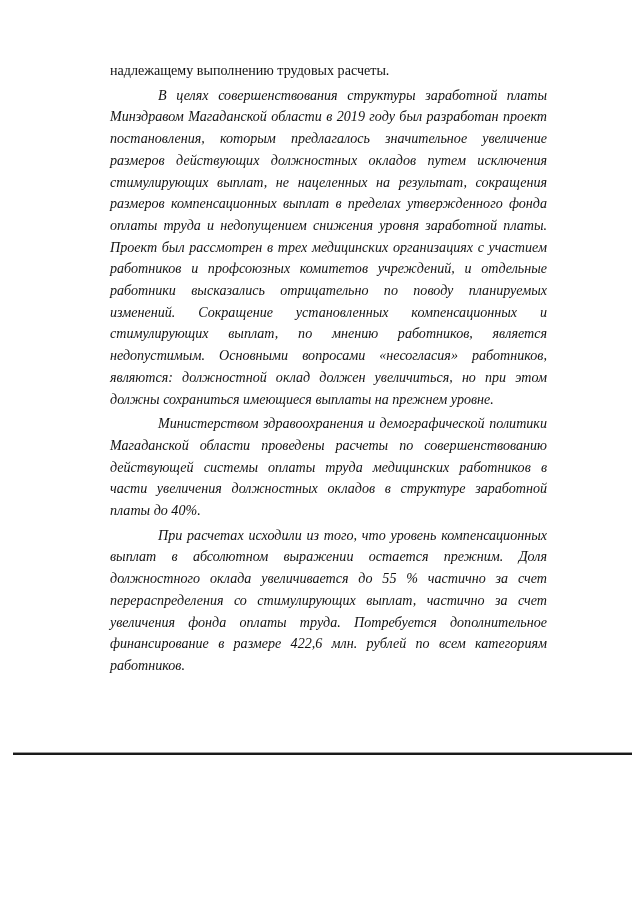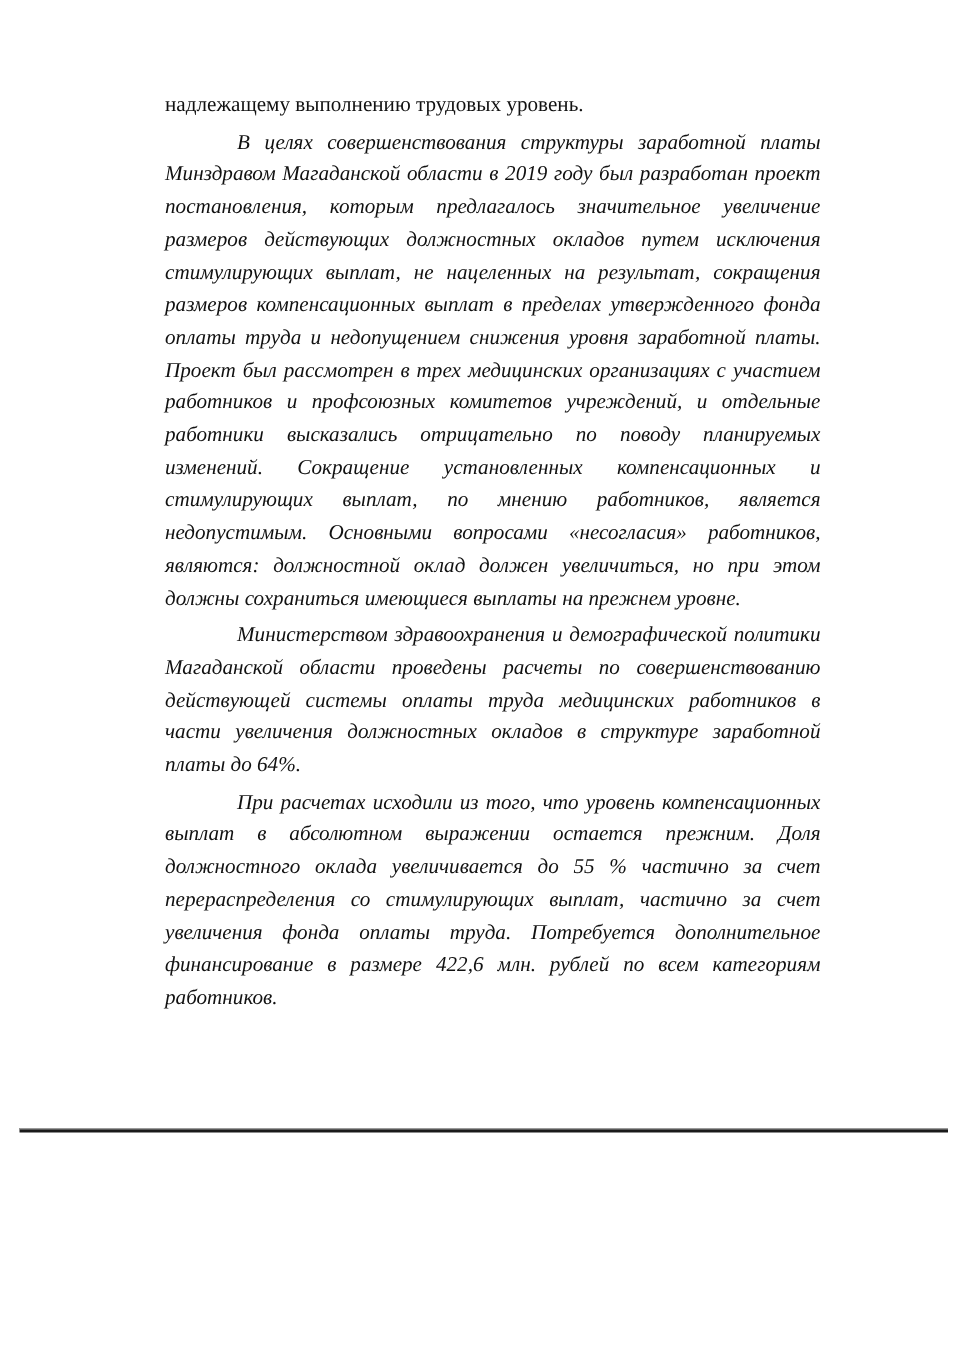--- a/index.html
+++ b/index.html
@@ -43,19 +43,19 @@
     width: 619px;
     height: 2px;
     background: #1a1a1a;
     border-top: 1px solid #9a9a9a;
   }
 </style>
 </head>
 <body>
 
 <div class="page">
-  <p class="para continued">надлежащему выполнению трудовых уровень.</p>
+  <p class="para continued">надлежащему выполнению трудовых расчеты.</p>
   <p class="para">В целях совершенствования структуры заработной платы Минздравом Магаданской области в 2019 году был разработан проект постановления, которым предлагалось значительное увеличение размеров действующих должностных окладов путем исключения стимулирующих выплат, не нацеленных на результат, сокращения размеров компенсационных выплат в пределах утвержденного фонда оплаты труда и недопущением снижения уровня заработной платы. Проект был рассмотрен в трех медицинских организациях с участием работников и профсоюзных комитетов учреждений, и отдельные работники высказались отрицательно по поводу планируемых изменений. Сокращение установленных компенсационных и стимулирующих выплат, по мнению работников, является недопустимым. Основными вопросами «несогласия» работников, являются: должностной оклад должен увеличиться, но при этом должны сохраниться имеющиеся выплаты на прежнем уровне.</p>
-  <p class="para">Министерством здравоохранения и демографической политики Магаданской области проведены расчеты по совершенствованию действующей системы оплаты труда медицинских работников в части увеличения должностных окладов в структуре заработной платы до 64%.</p>
+  <p class="para">Министерством здравоохранения и демографической политики Магаданской области проведены расчеты по совершенствованию действующей системы оплаты труда медицинских работников в части увеличения должностных окладов в структуре заработной платы до 40%.</p>
   <p class="para">При расчетах исходили из того, что уровень компенсационных выплат в абсолютном выражении остается прежним. Доля должностного оклада увеличивается до 55 % частично за счет перераспределения со стимулирующих выплат, частично за счет увеличения фонда оплаты труда. Потребуется дополнительное финансирование в размере 422,6 млн. рублей по всем категориям работников.</p>
 </div>
 
 <div class="footer-rule"></div>
 
 </body></html>

